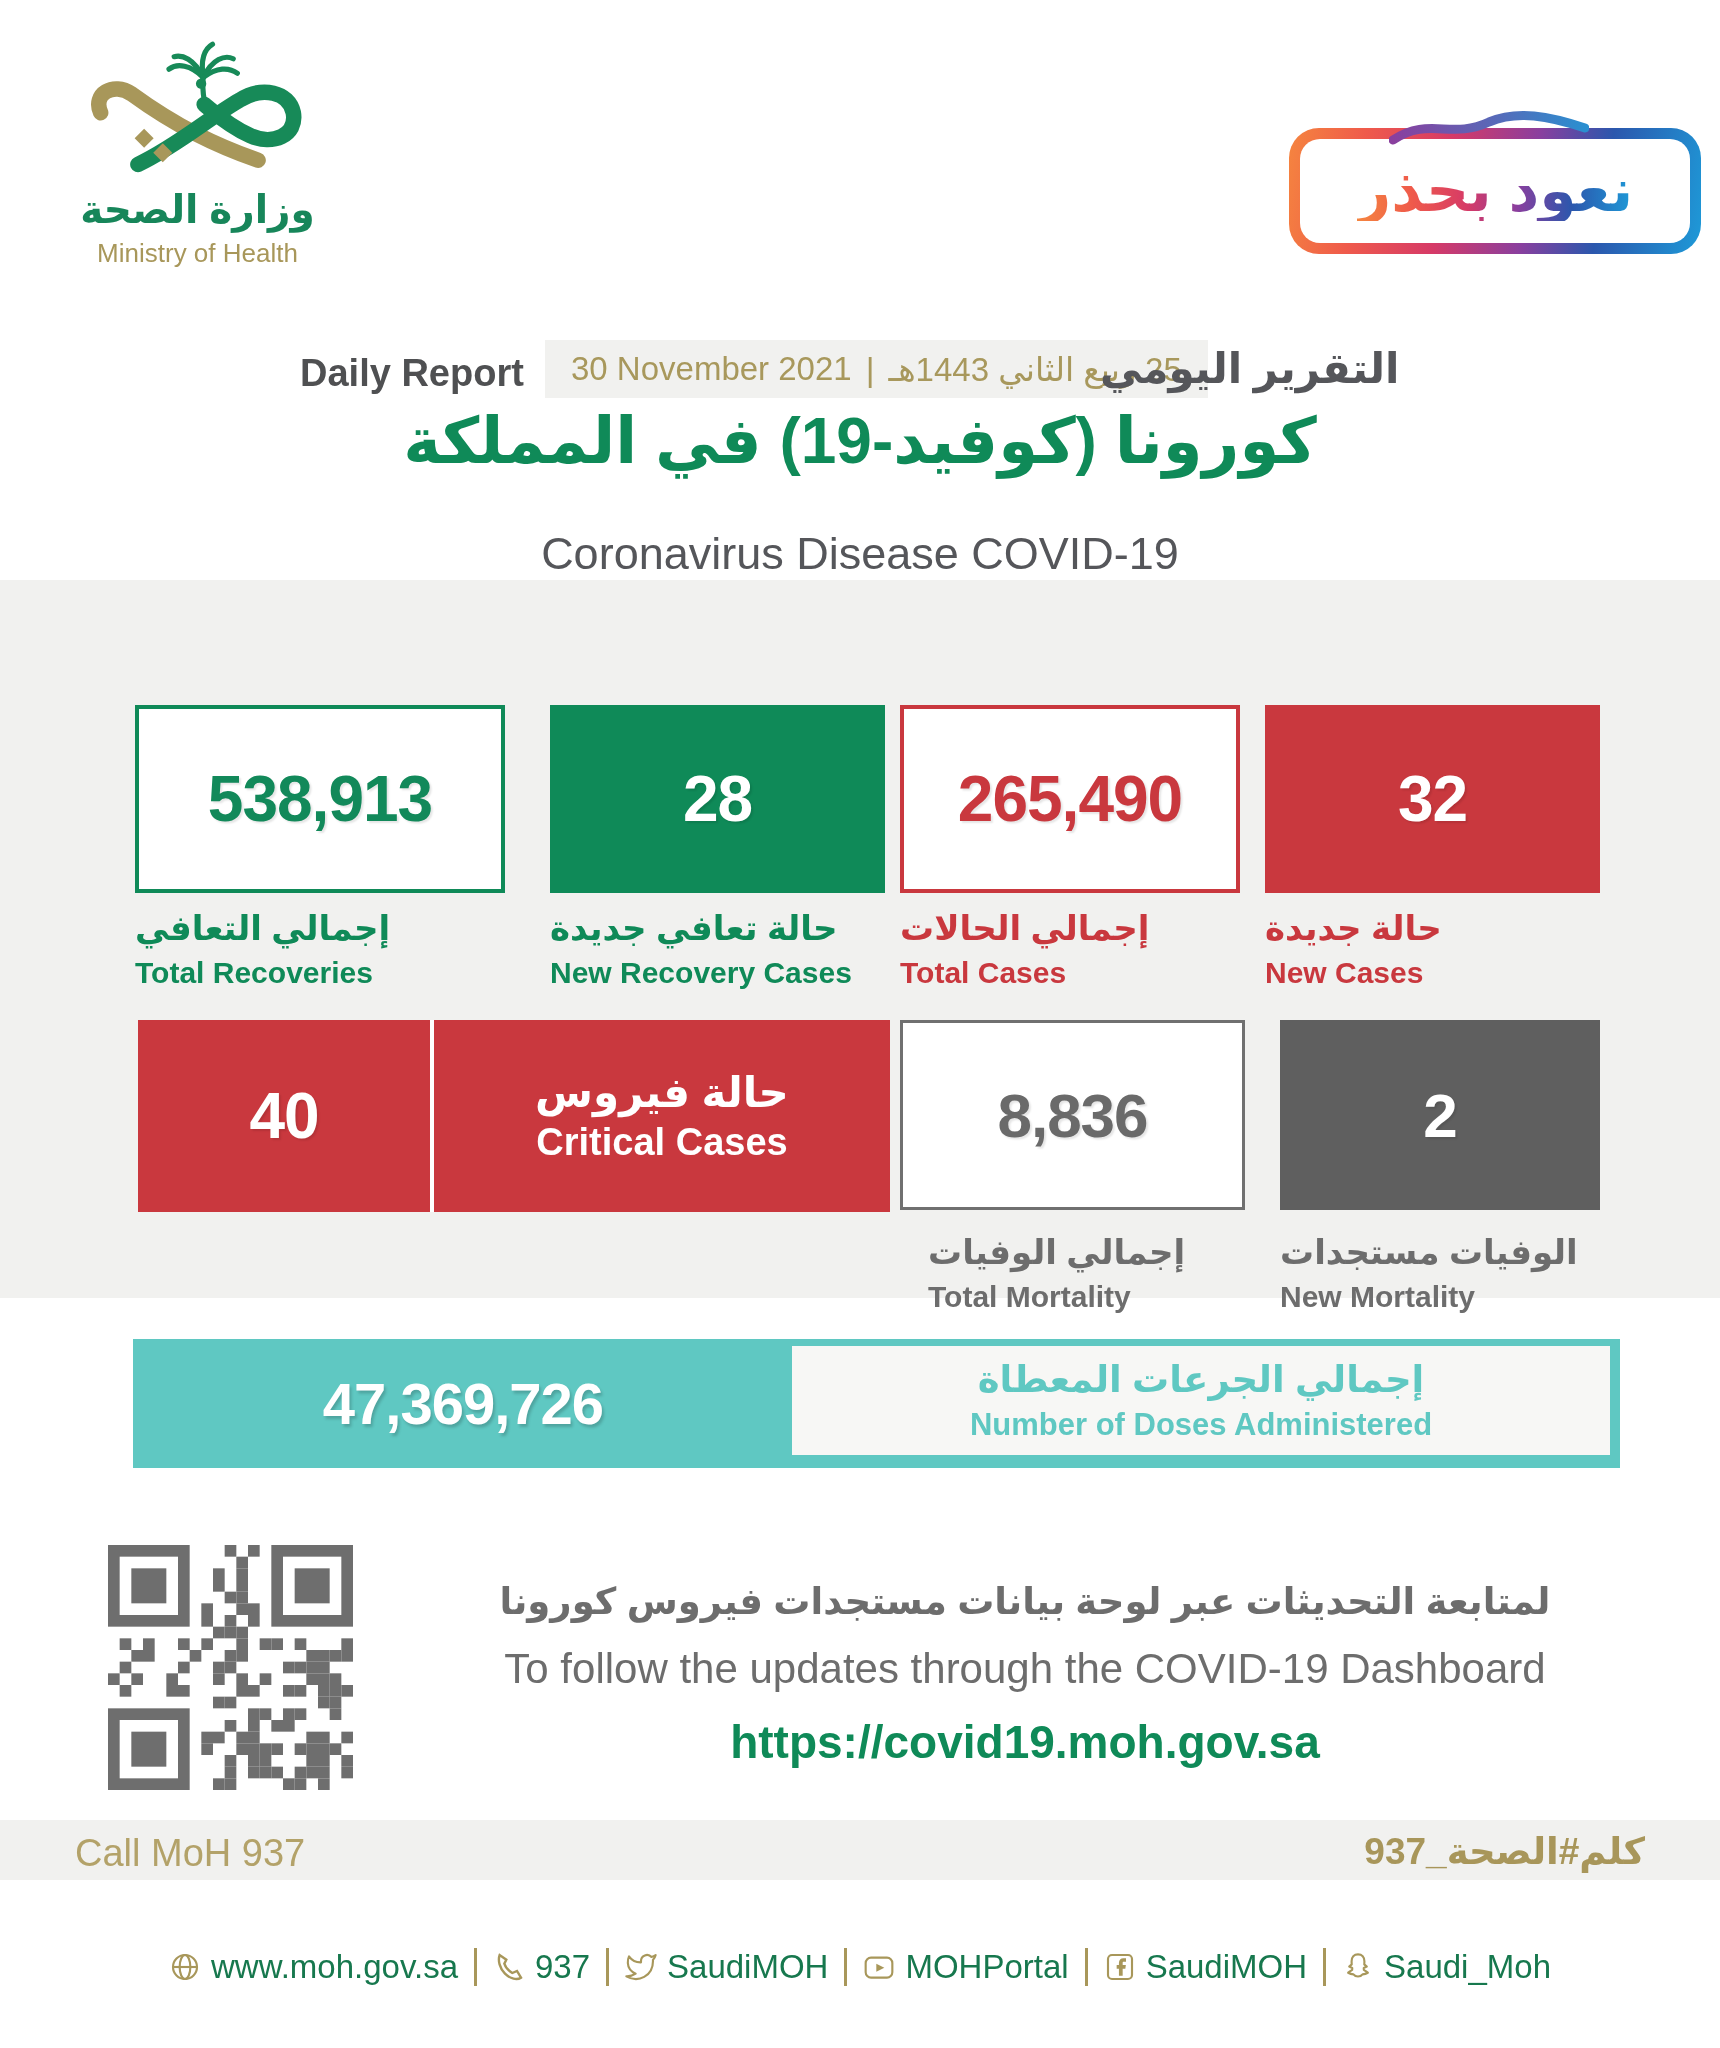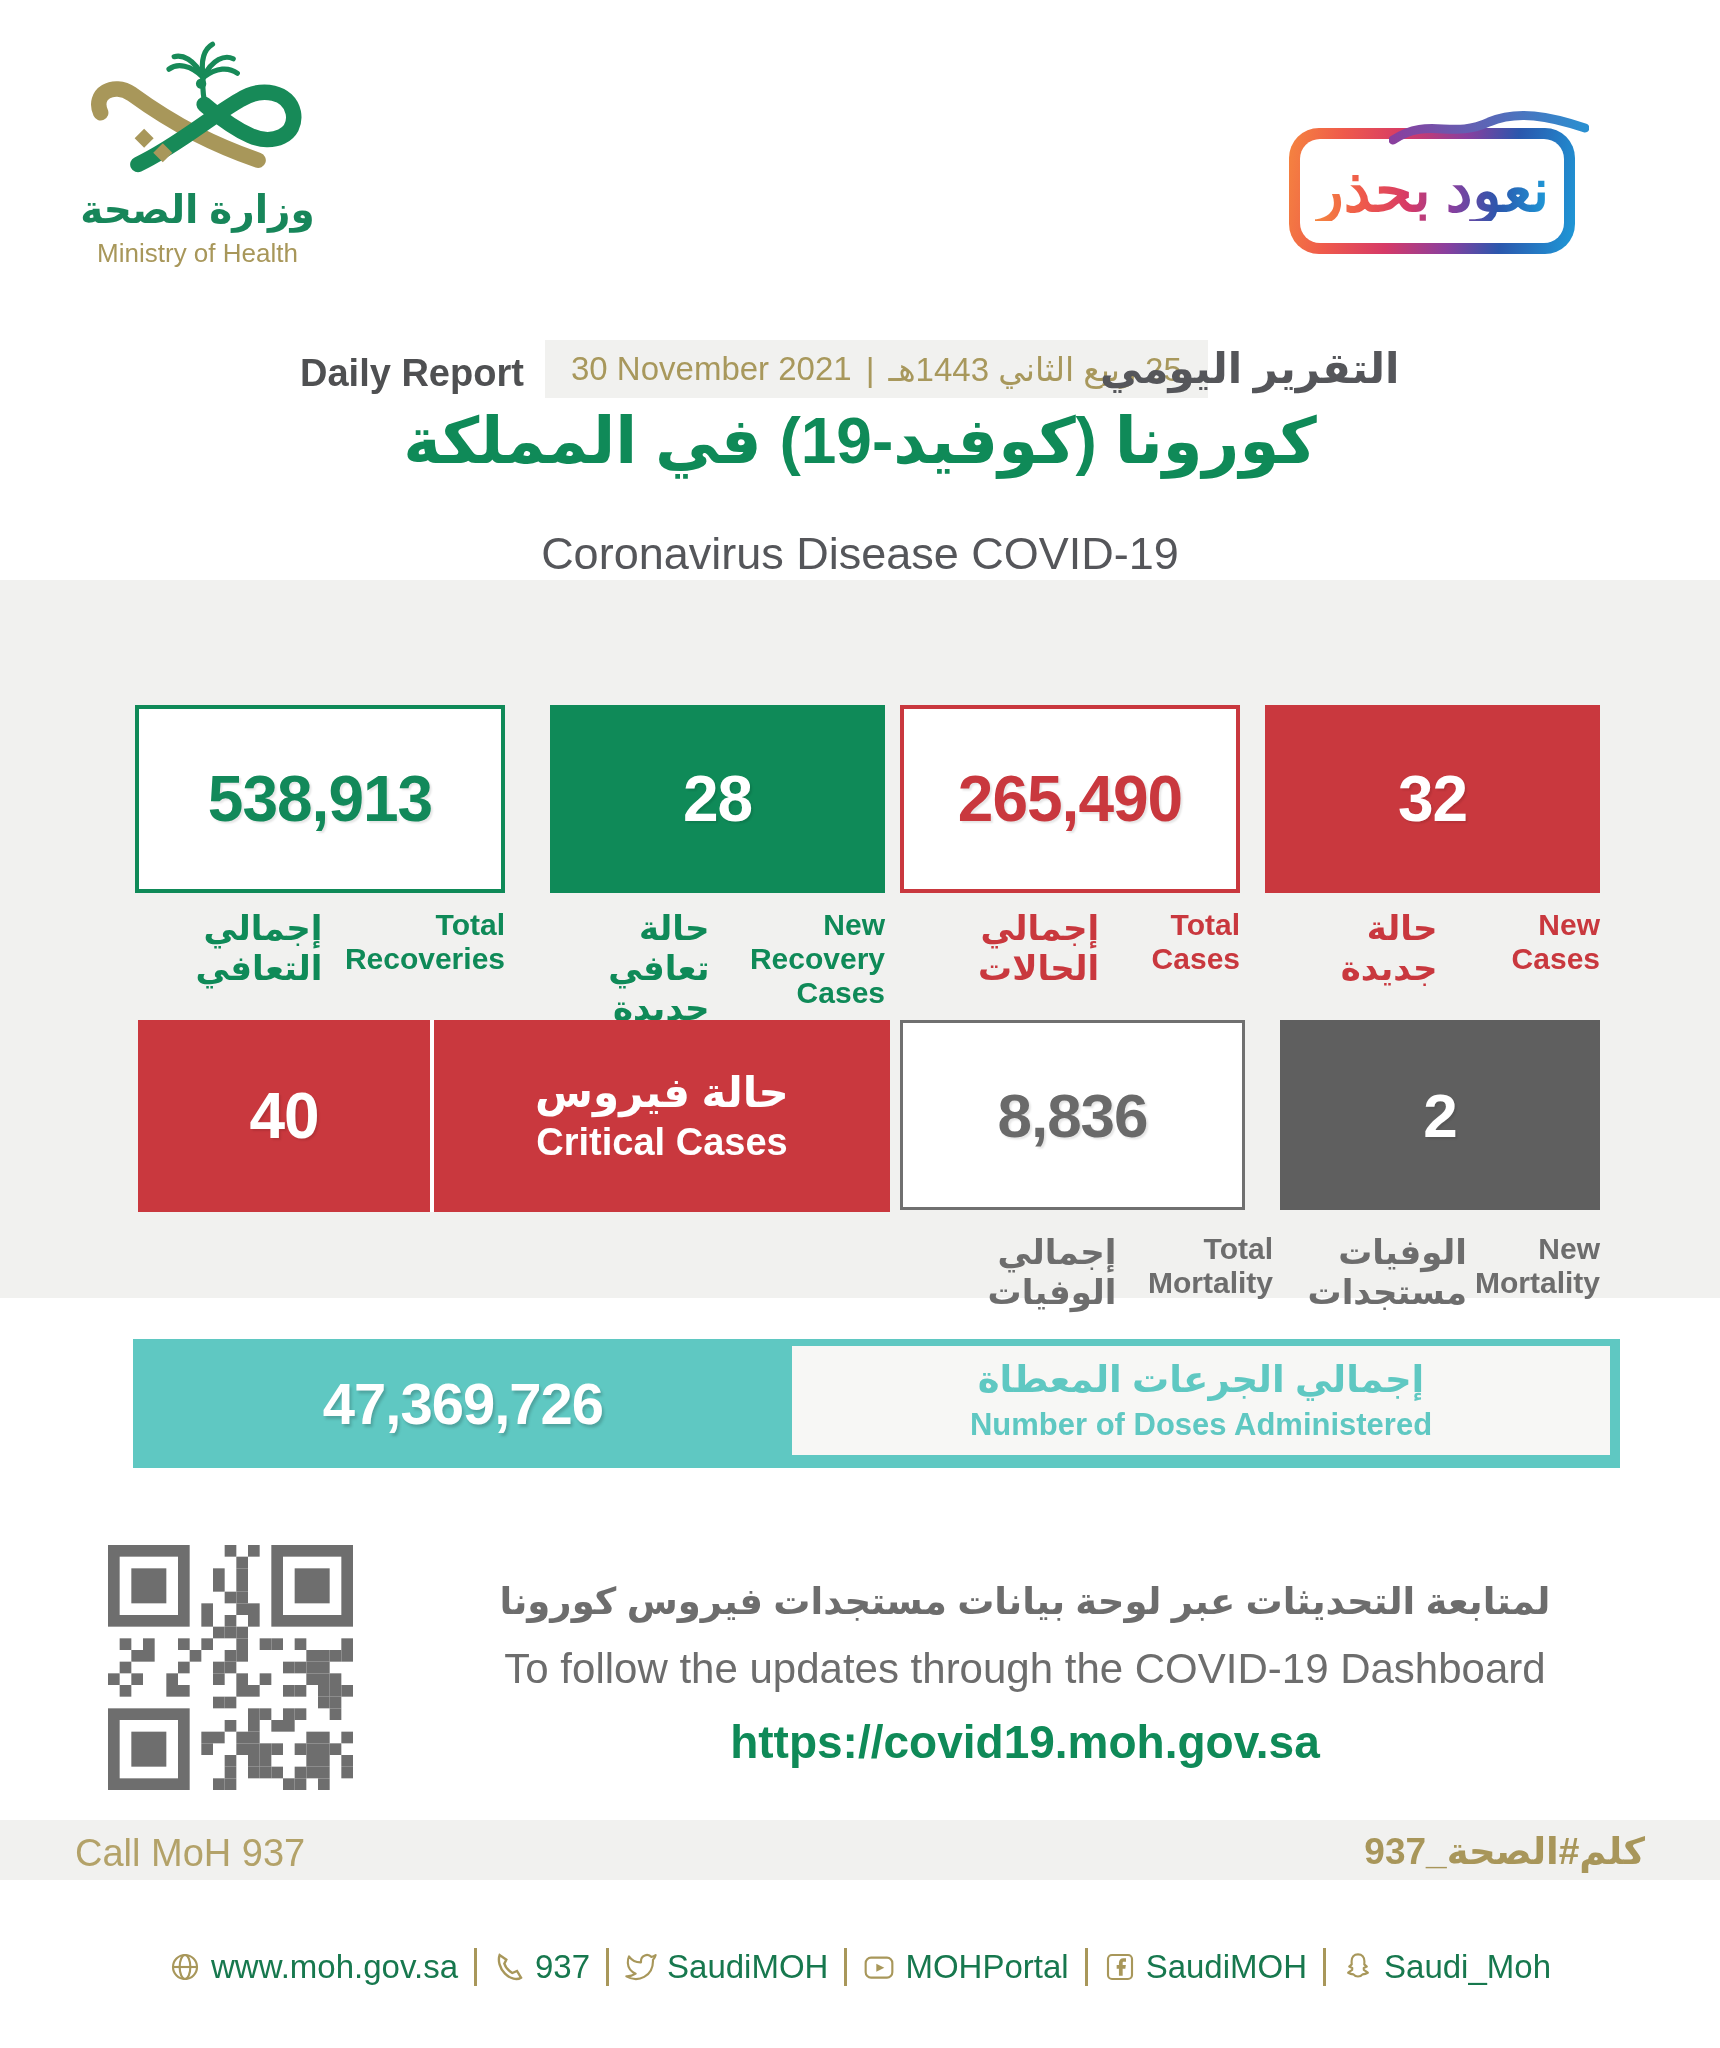--- a/index.html
+++ b/index.html
@@ -6,23 +6,23 @@
   body { background:#fff; font-family:"Liberation Sans","DejaVu Sans",sans-serif; }
   #page { position:relative; width:1720px; height:2048px; background:#fff; overflow:hidden; }
   .abs { position:absolute; }
 
   
   .logo-wrap { left:70px; top:36px; width:255px; text-align:center; }
   .logo-ar { font-size:39px; font-weight:bold; color:#17865a; margin-top:2px; }
   .logo-en { font-size:26px; color:#a8975a; margin-top:6px; }
 
   
-  .badge { left:1289px; top:128px; width:286px; height:126px;
+  .badge { left:1289px; top:128px; width:412px; height:126px;
            border-radius:30px; padding:11px;
-           background:linear-gradient(100deg,#f5853f 0%,#ef5a4b 18%,#d63a67 38%,#8a3f9e 58%,#2b57ad 75%,#1e9ad8 100%);font-family:Liberation Serif, serif; }
+           background:linear-gradient(100deg,#f5853f 0%,#ef5a4b 18%,#d63a67 38%,#8a3f9e 58%,#2b57ad 75%,#1e9ad8 100%); }
   .badge-inner { width:100%; height:100%; background:#fff; border-radius:20px;
                  display:flex; align-items:center; justify-content:center; }
   .badge-text { font-size:60px; font-weight:bold; direction:rtl; line-height:1; color:#7c3f9e; }
   @supports ((-webkit-background-clip:text) or (background-clip:text)) {
     .badge-text { background:linear-gradient(90deg,#f5853f 0%,#ef5a4b 20%,#d63a67 40%,#8a3f9e 58%,#2b57ad 78%,#1e9ad8 100%);
                   -webkit-background-clip:text; background-clip:text; color:transparent; }
   }
   .badge-wave { position:absolute; top:-22px; left:100px; }
 
   
@@ -46,21 +46,21 @@
   .outline-green .num { color:#12895a; }
   .fill-green { background:#0f8a58; }
   .outline-red { background:#fff; border:4px solid #c9383e; }
   .outline-red .num { color:#c9383e; }
   .fill-red { background:#c9383e; }
   .fill-gray { background:#5f5f5f; }
   .outline-gray { background:#fff; border:3px solid #707070; }
   .outline-gray .num { color:#6a6a6a; }
   .white-num { color:#fff; }
 
-  .stat-label { text-align:right; display:flex; flex-direction:row; gap:8px; }
+  .stat-label { text-align:left; display:flex; flex-direction:column; gap:8px; }
   .stat-label .ar { font-size:34px; font-weight:bold; direction:rtl; }
   .stat-label .en { font-size:30px; font-weight:bold; }
   .green-t { color:#0f8a58; } .red-t { color:#c9383e; } .gray-t { color:#6d6d6d; }
 
   .critical-label-box { display:flex; flex-direction:column; align-items:center; justify-content:center; gap:4px; }
   .critical-label-box .ar { font-size:42px; font-weight:bold; color:#fff; direction:rtl; }
   .critical-label-box .en { font-size:38px; font-weight:bold; color:#fff; }
 
   
   .doses-bar { left:133px; top:1339px; width:1487px; height:129px; background:#5fc8c2; }

